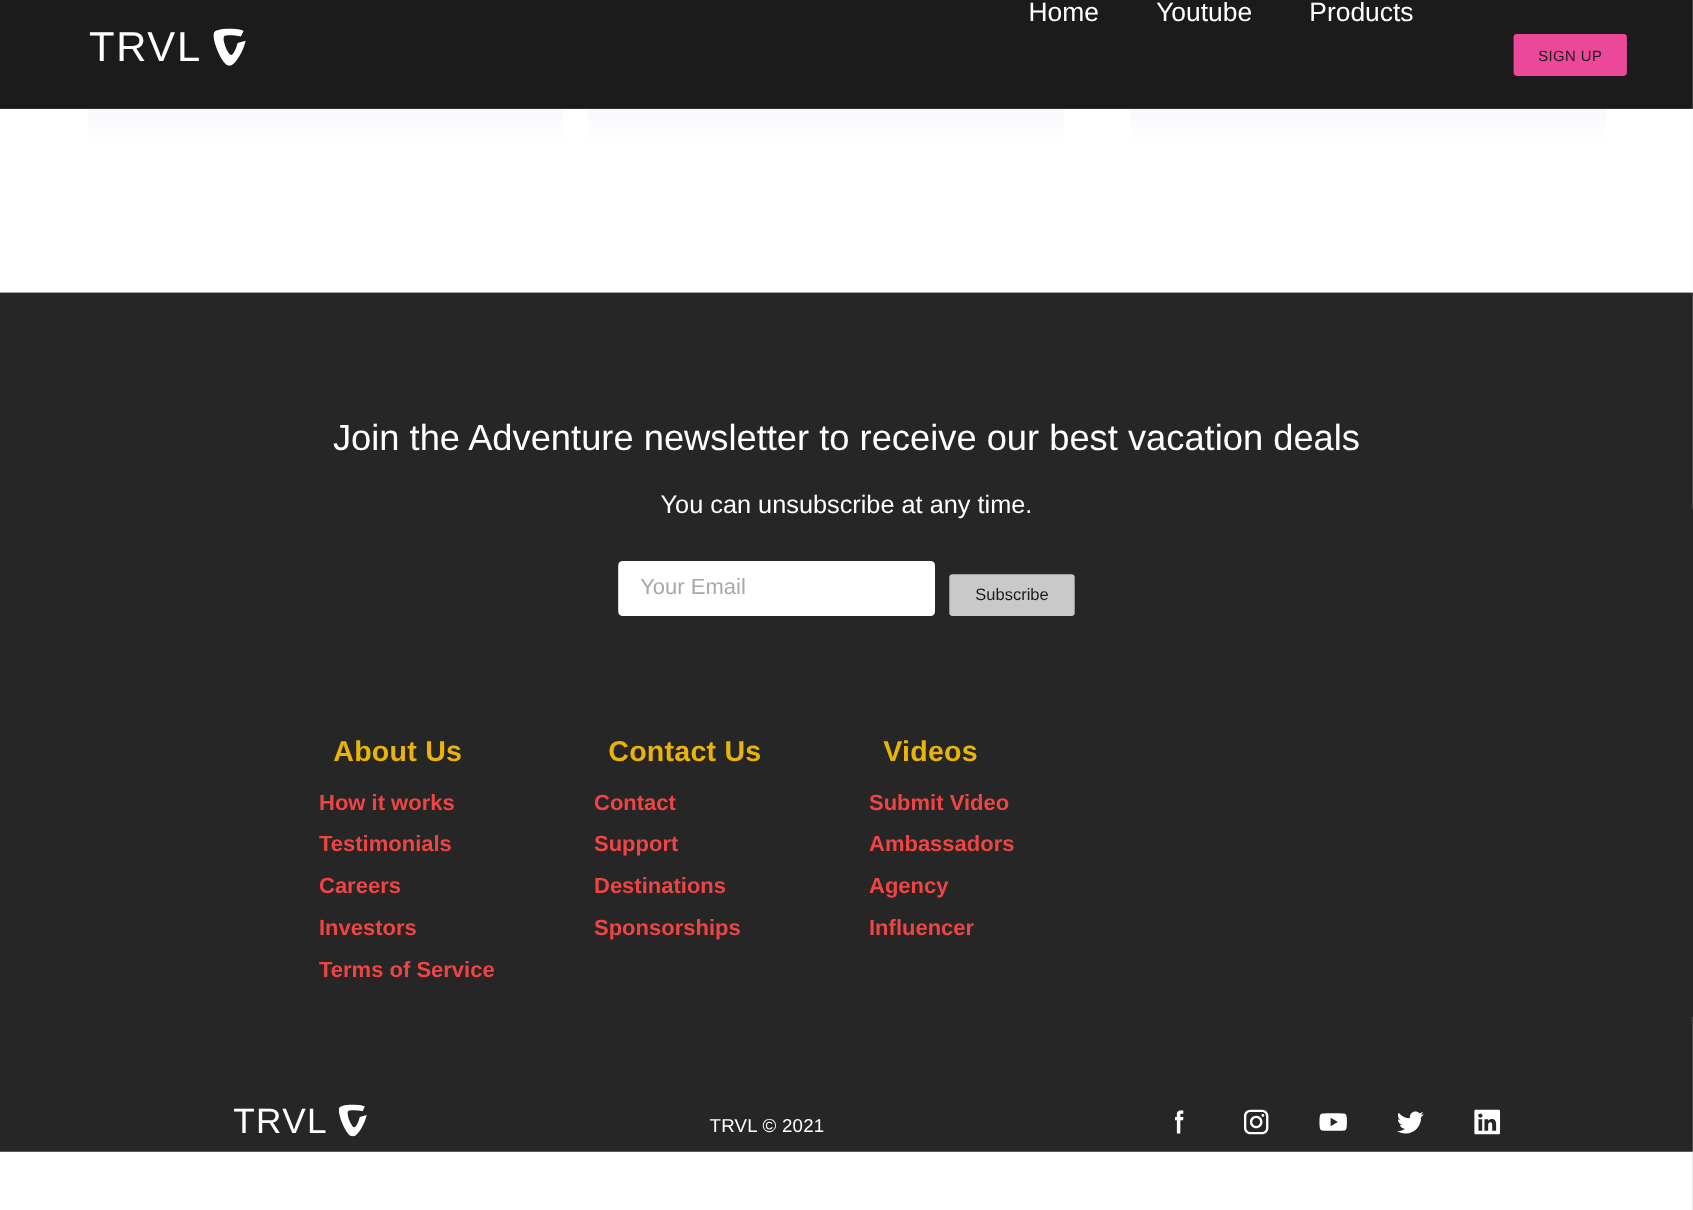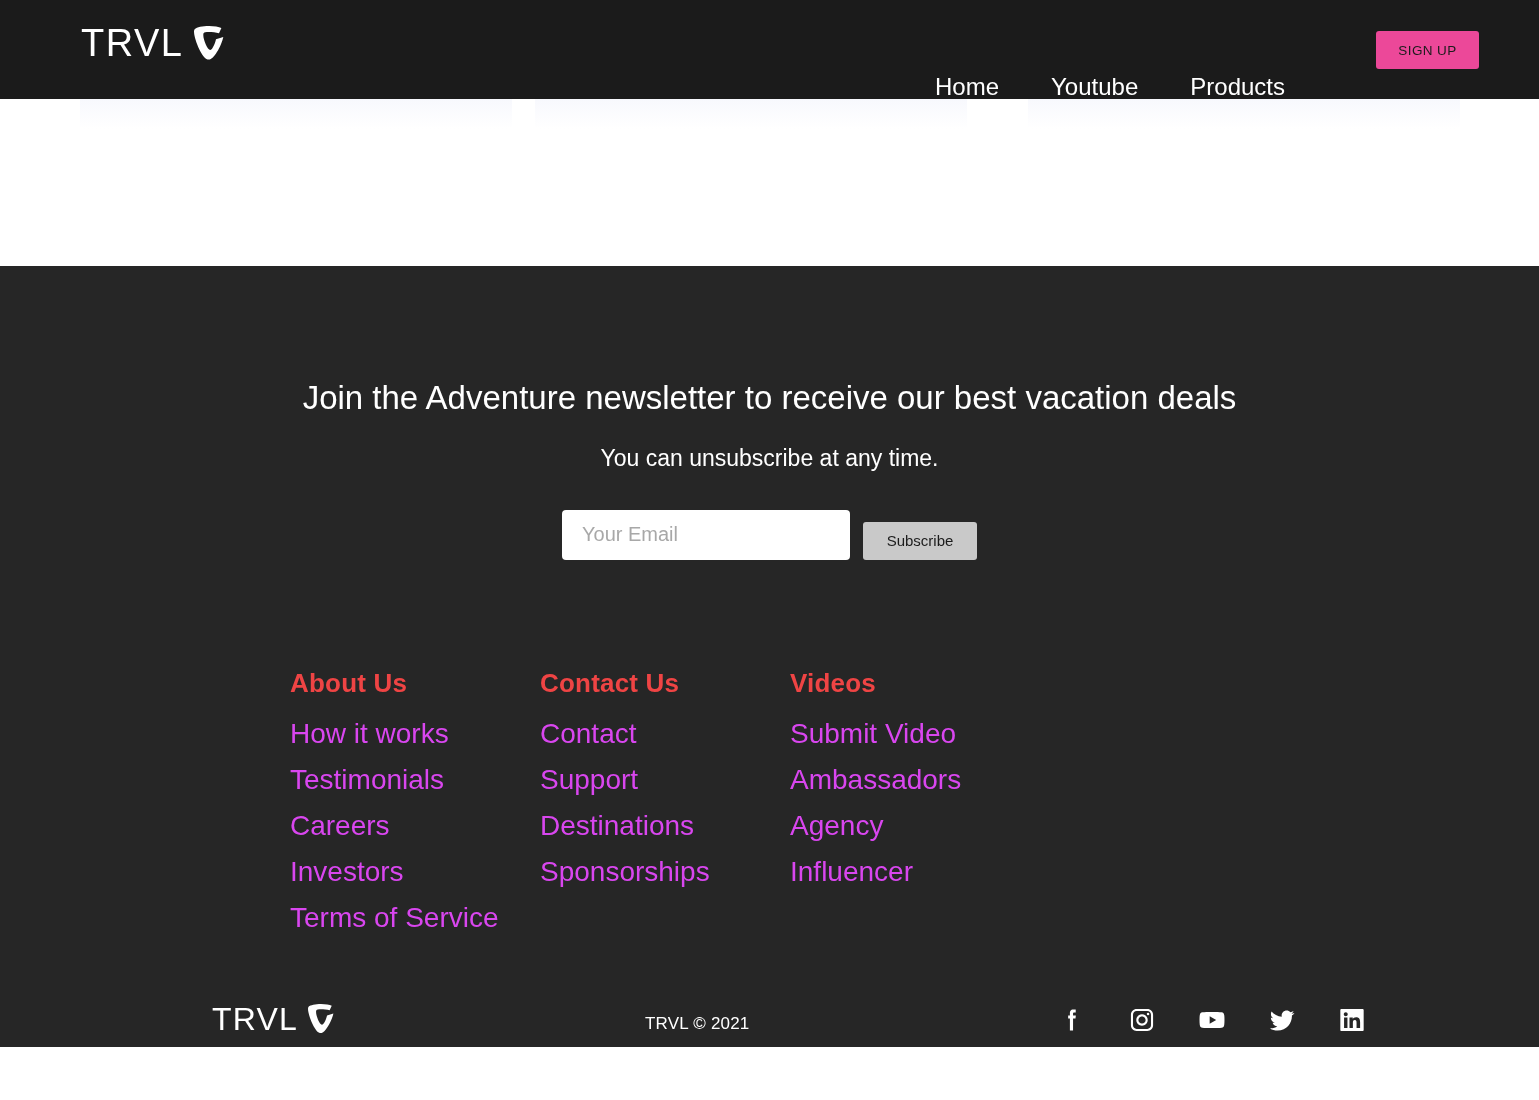--- a/index.html
+++ b/index.html
@@ -65,21 +65,21 @@
     width: 30px;
     height: 34px;
   }
 
   .main-nav {
     position: absolute;
     right: 228px;
     top: 0;
     height: 99px;
     display: flex;
-    align-items: flex-end;
+    align-items: flex-start;
     gap: 0px;
   }
 
   .nav-link {
     color: #ffffff;
     font-size: 24px;
     text-decoration: none;
     padding: 0 26px;
     line-height: 1;
     white-space: nowrap;
@@ -195,33 +195,35 @@
     left: 290px;
     display: flex;
     gap: 0;
   }
 
   .link-col { width: 250px; }
 
   .col-title {
     font-size: 26px;
     font-weight: 700;
-    color: #ef4444;
+    color: #eab308;
     margin-bottom: 24px;
     line-height: 1;
     letter-spacing: 0.2px;
+    margin-left: 13px;
   }
 
   .col-link {
     display: block;
-    font-size: 28px;
-    color: #d946ef;
+    font-size: 20px;
+    color: #ef4444;
     text-decoration: none;
     margin-bottom: 18px;
     line-height: 1;
+    font-weight: bold;
   }
 
   
   .footer-bottom {
     position: absolute;
     top: 720px;
     left: 0;
     width: 1539px;
     height: 114px;
   }

